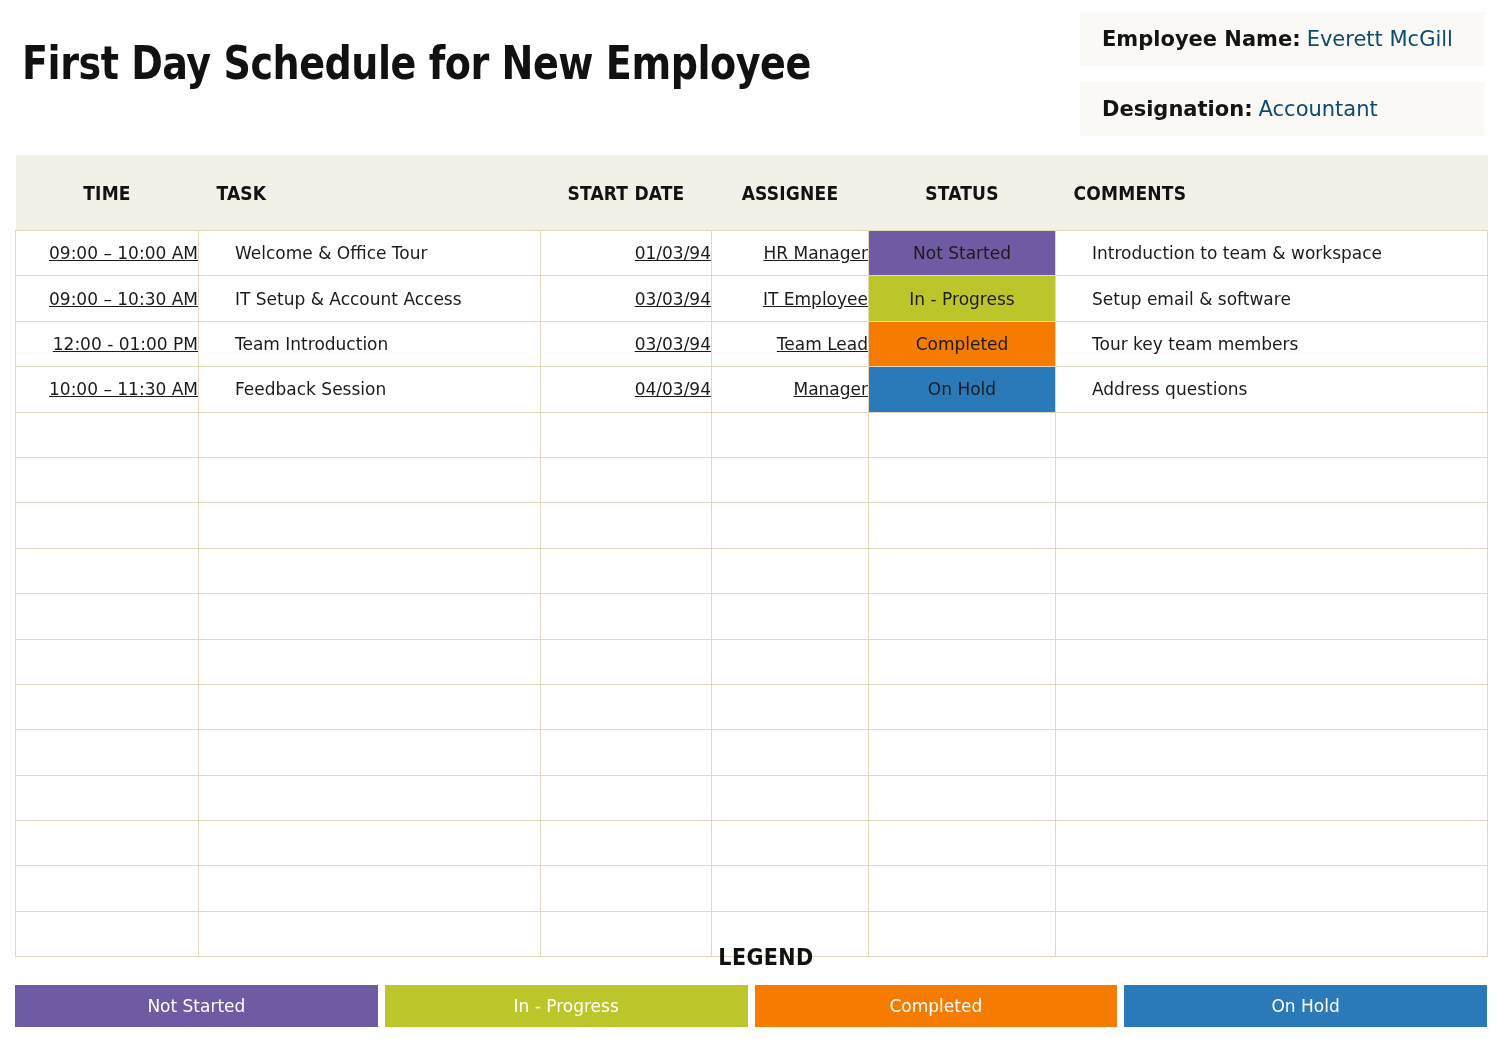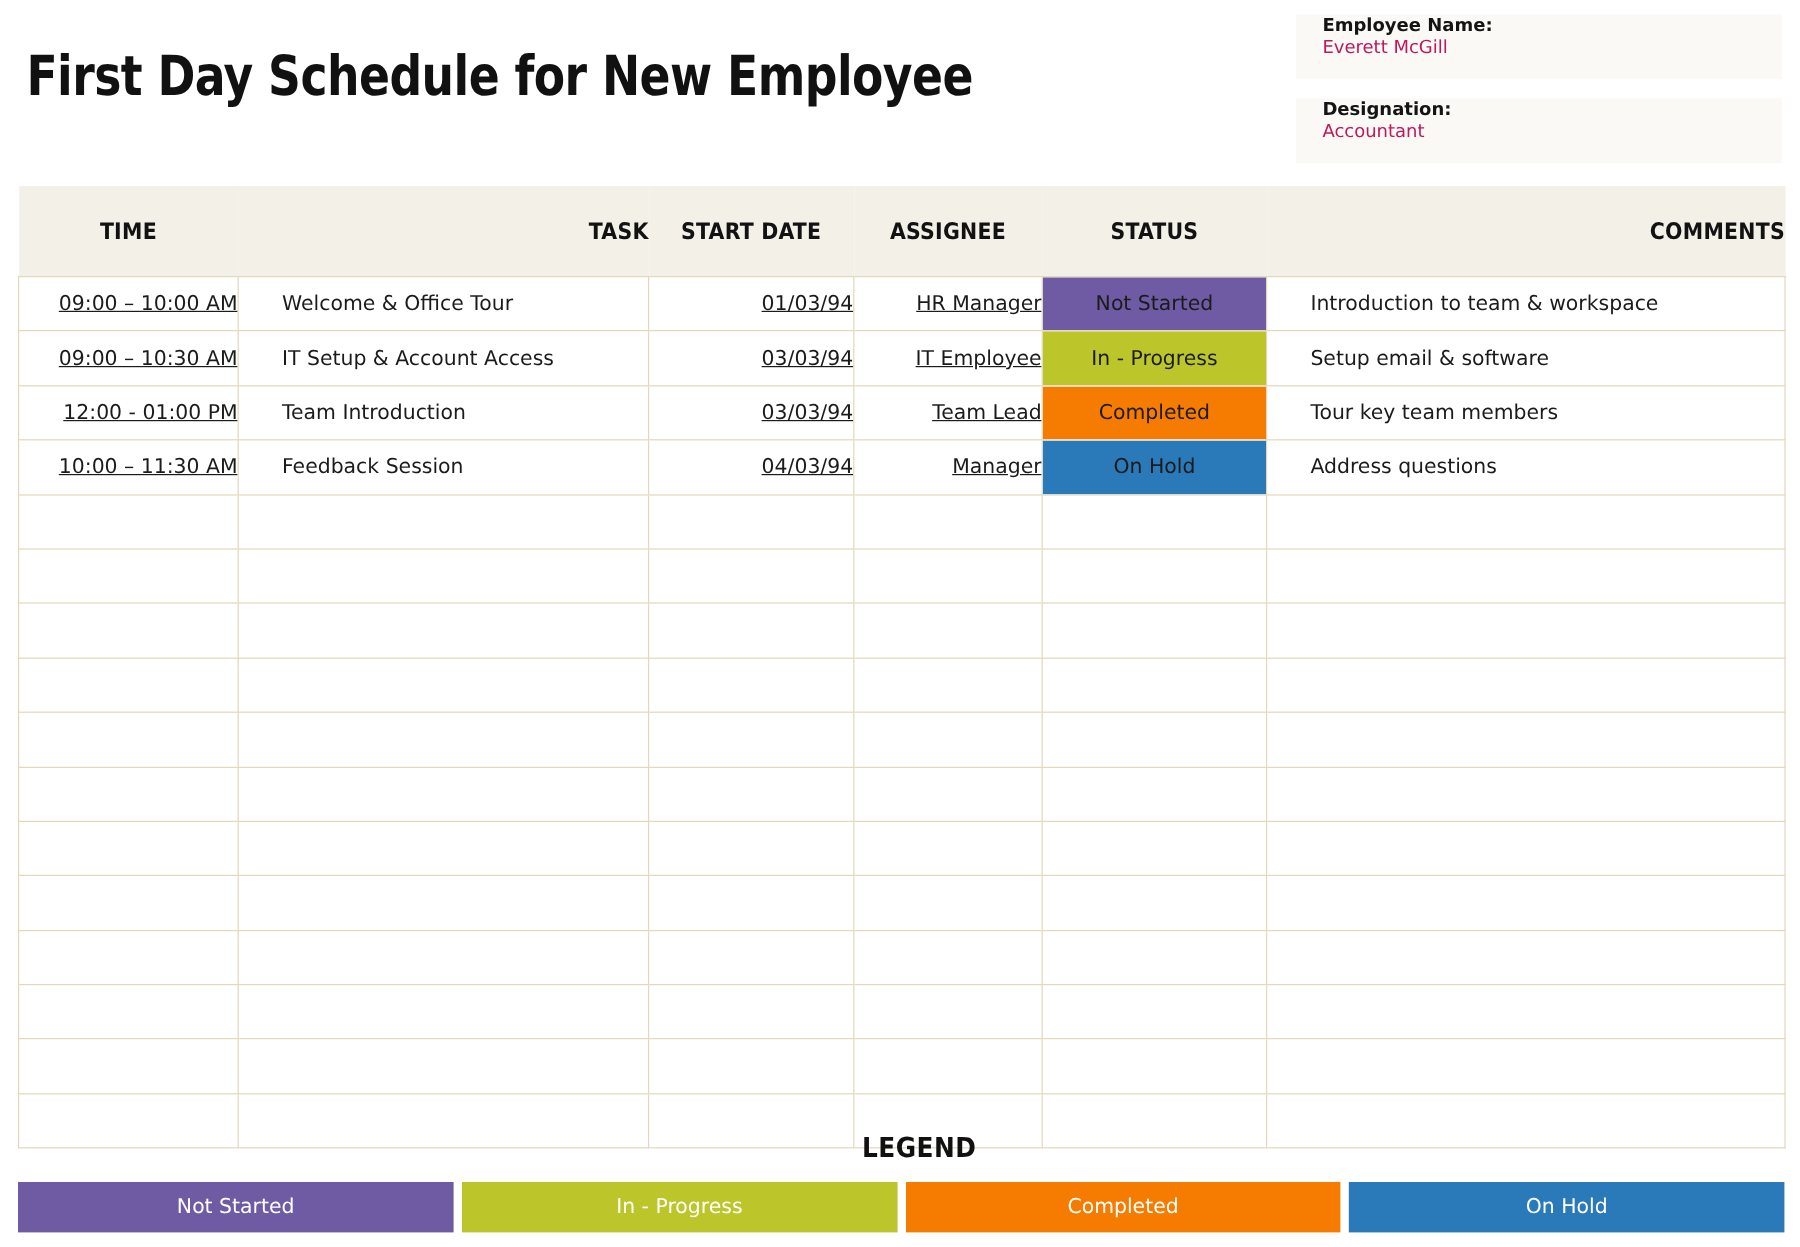--- a/index.html
+++ b/index.html
@@ -38,36 +38,35 @@
   .info-stack {
     position: absolute;
     right: 15px;
     top: 12px;
     width: 405px;
   }
   .info-box {
     background: #FBF9F5;
     height: 54px;
     display: flex;
-    align-items: flex-start;
+    align-items: center;
     padding-left: 22px;
     box-sizing: border-box;
-    font-size: 15px;
+    font-size: 21px;
     white-space: nowrap;
-    flex-direction: column;
   }
   .info-box + .info-box { margin-top: 16px; }
   .info-label {
     font-weight: 700;
     color: #141414;
     margin-right: 6px;
   }
   .info-value {
     font-weight: 400;
-    color: #be185d;
+    color: #0c4a6e;
   }
 
   
   .table-wrap {
     position: absolute;
     left: 15px;
     top: 155px;
     width: 1472px;
   }
   table.schedule {
@@ -80,21 +79,21 @@
     height: 75px;
     font-size: 19px;
     font-weight: 700;
     letter-spacing: 0.2px;
     color: #121212;
     border: none;
     padding: 0;
     font-family: "DejaVu Sans Condensed", "Liberation Sans Narrow", "Liberation Sans", sans-serif;
   }
   table.schedule thead th.center { text-align: center; }
-  table.schedule thead th.left   { text-align: right; padding-left: 18px; }
+  table.schedule thead th.left   { text-align: left; padding-left: 18px; }
 
   table.schedule tbody td {
     height: 44.4px;
     border: 1px solid #E3D8BB;
     padding: 0;
     font-size: 17px;
     color: #1b1b1b;
     background: #ffffff;
     overflow: hidden;
   }

